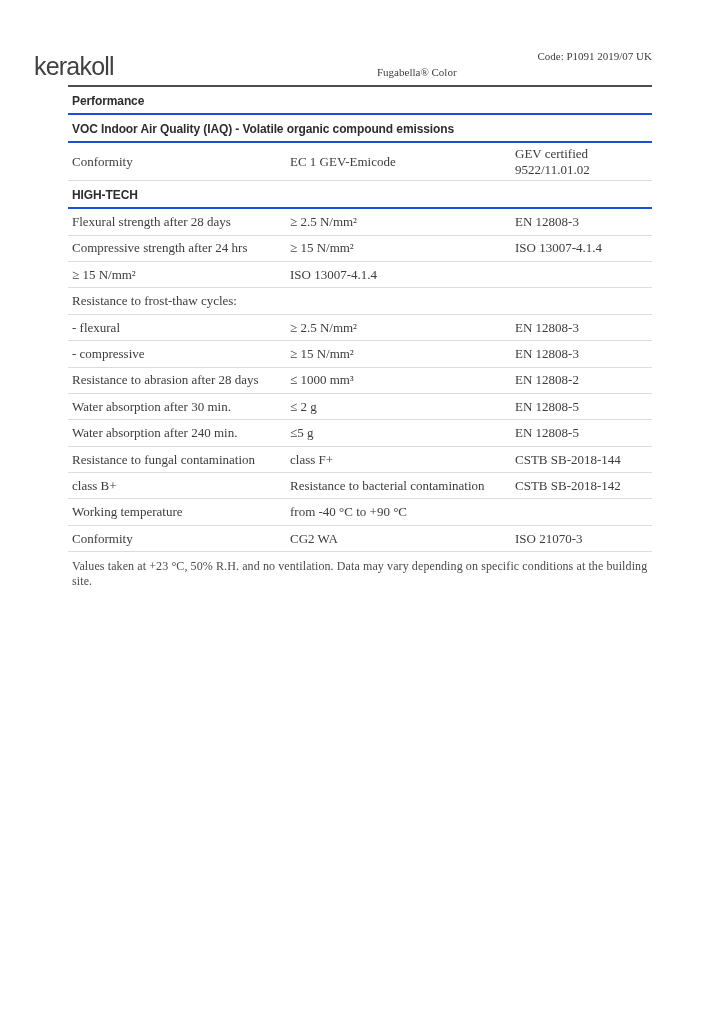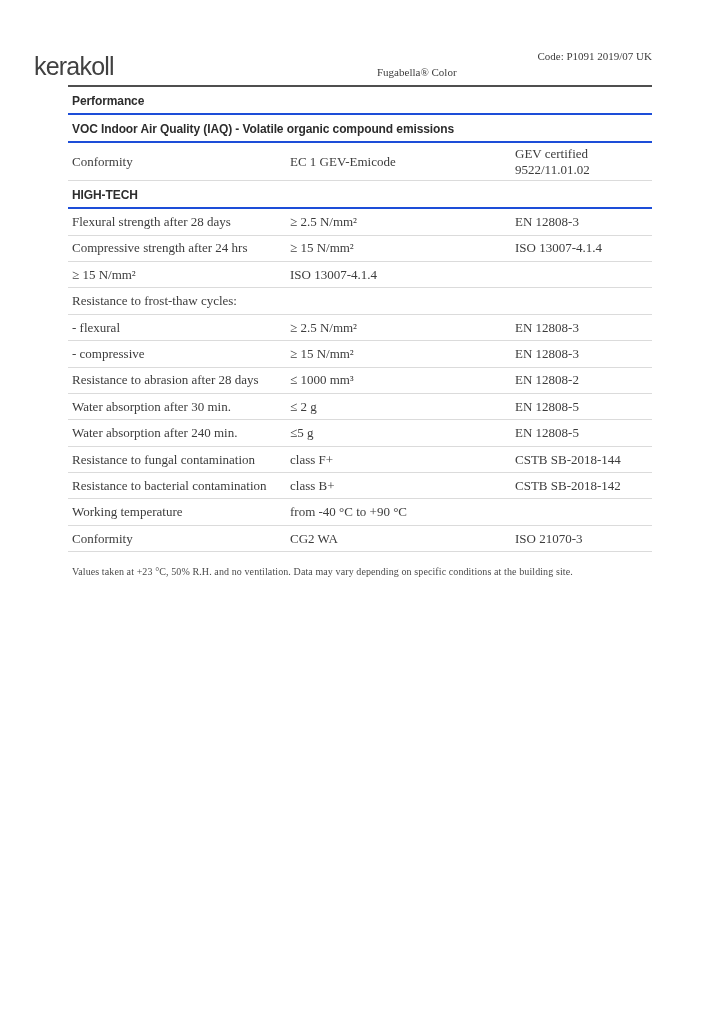--- a/index.html
+++ b/index.html
@@ -82,23 +82,23 @@
   }
   .tcell {
     font-family: "Liberation Serif", serif;
     font-size: 13px;
     color: #3c3c3c;
     padding: 3px 6px 3px 4px;
     line-height: 1.2;
   }
   
   .footnote {
-    margin: 14px 0 0 0;
+    margin: 7px 0 0 0;
     padding-left: 4px;
-    font-size: 10px;
+    font-size: 12px;
     color: #4a4a4a;
     letter-spacing: 0.1px;
   }
 </style>
 </head>
 <body>
 
 <header class="page-header">
   <div class="logo">kerakoll</div>
   <div class="product-name">Fugabella® Color</div>
@@ -164,22 +164,22 @@
         <div class="tcell property-cell">Water absorption after 240 min.</div>
         <div class="tcell value-cell">≤5 g</div>
         <div class="tcell standard-cell">EN 12808-5</div>
       </div>
       <div class="trow">
         <div class="tcell property-cell">Resistance to fungal contamination</div>
         <div class="tcell value-cell">class F+</div>
         <div class="tcell standard-cell">CSTB SB-2018-144</div>
       </div>
       <div class="trow">
+        <div class="tcell value-cell">class B+</div>
         <div class="tcell property-cell">Resistance to bacterial contamination</div>
-        <div class="tcell value-cell">class B+</div>
         <div class="tcell standard-cell">CSTB SB-2018-142</div>
       </div>
       <div class="trow">
         <div class="tcell property-cell">Working temperature</div>
         <div class="tcell value-cell">from -40 °C to +90 °C</div>
         <div class="tcell standard-cell"></div>
       </div>
       <div class="trow">
         <div class="tcell property-cell">Conformity</div>
         <div class="tcell value-cell">CG2 WA</div>

